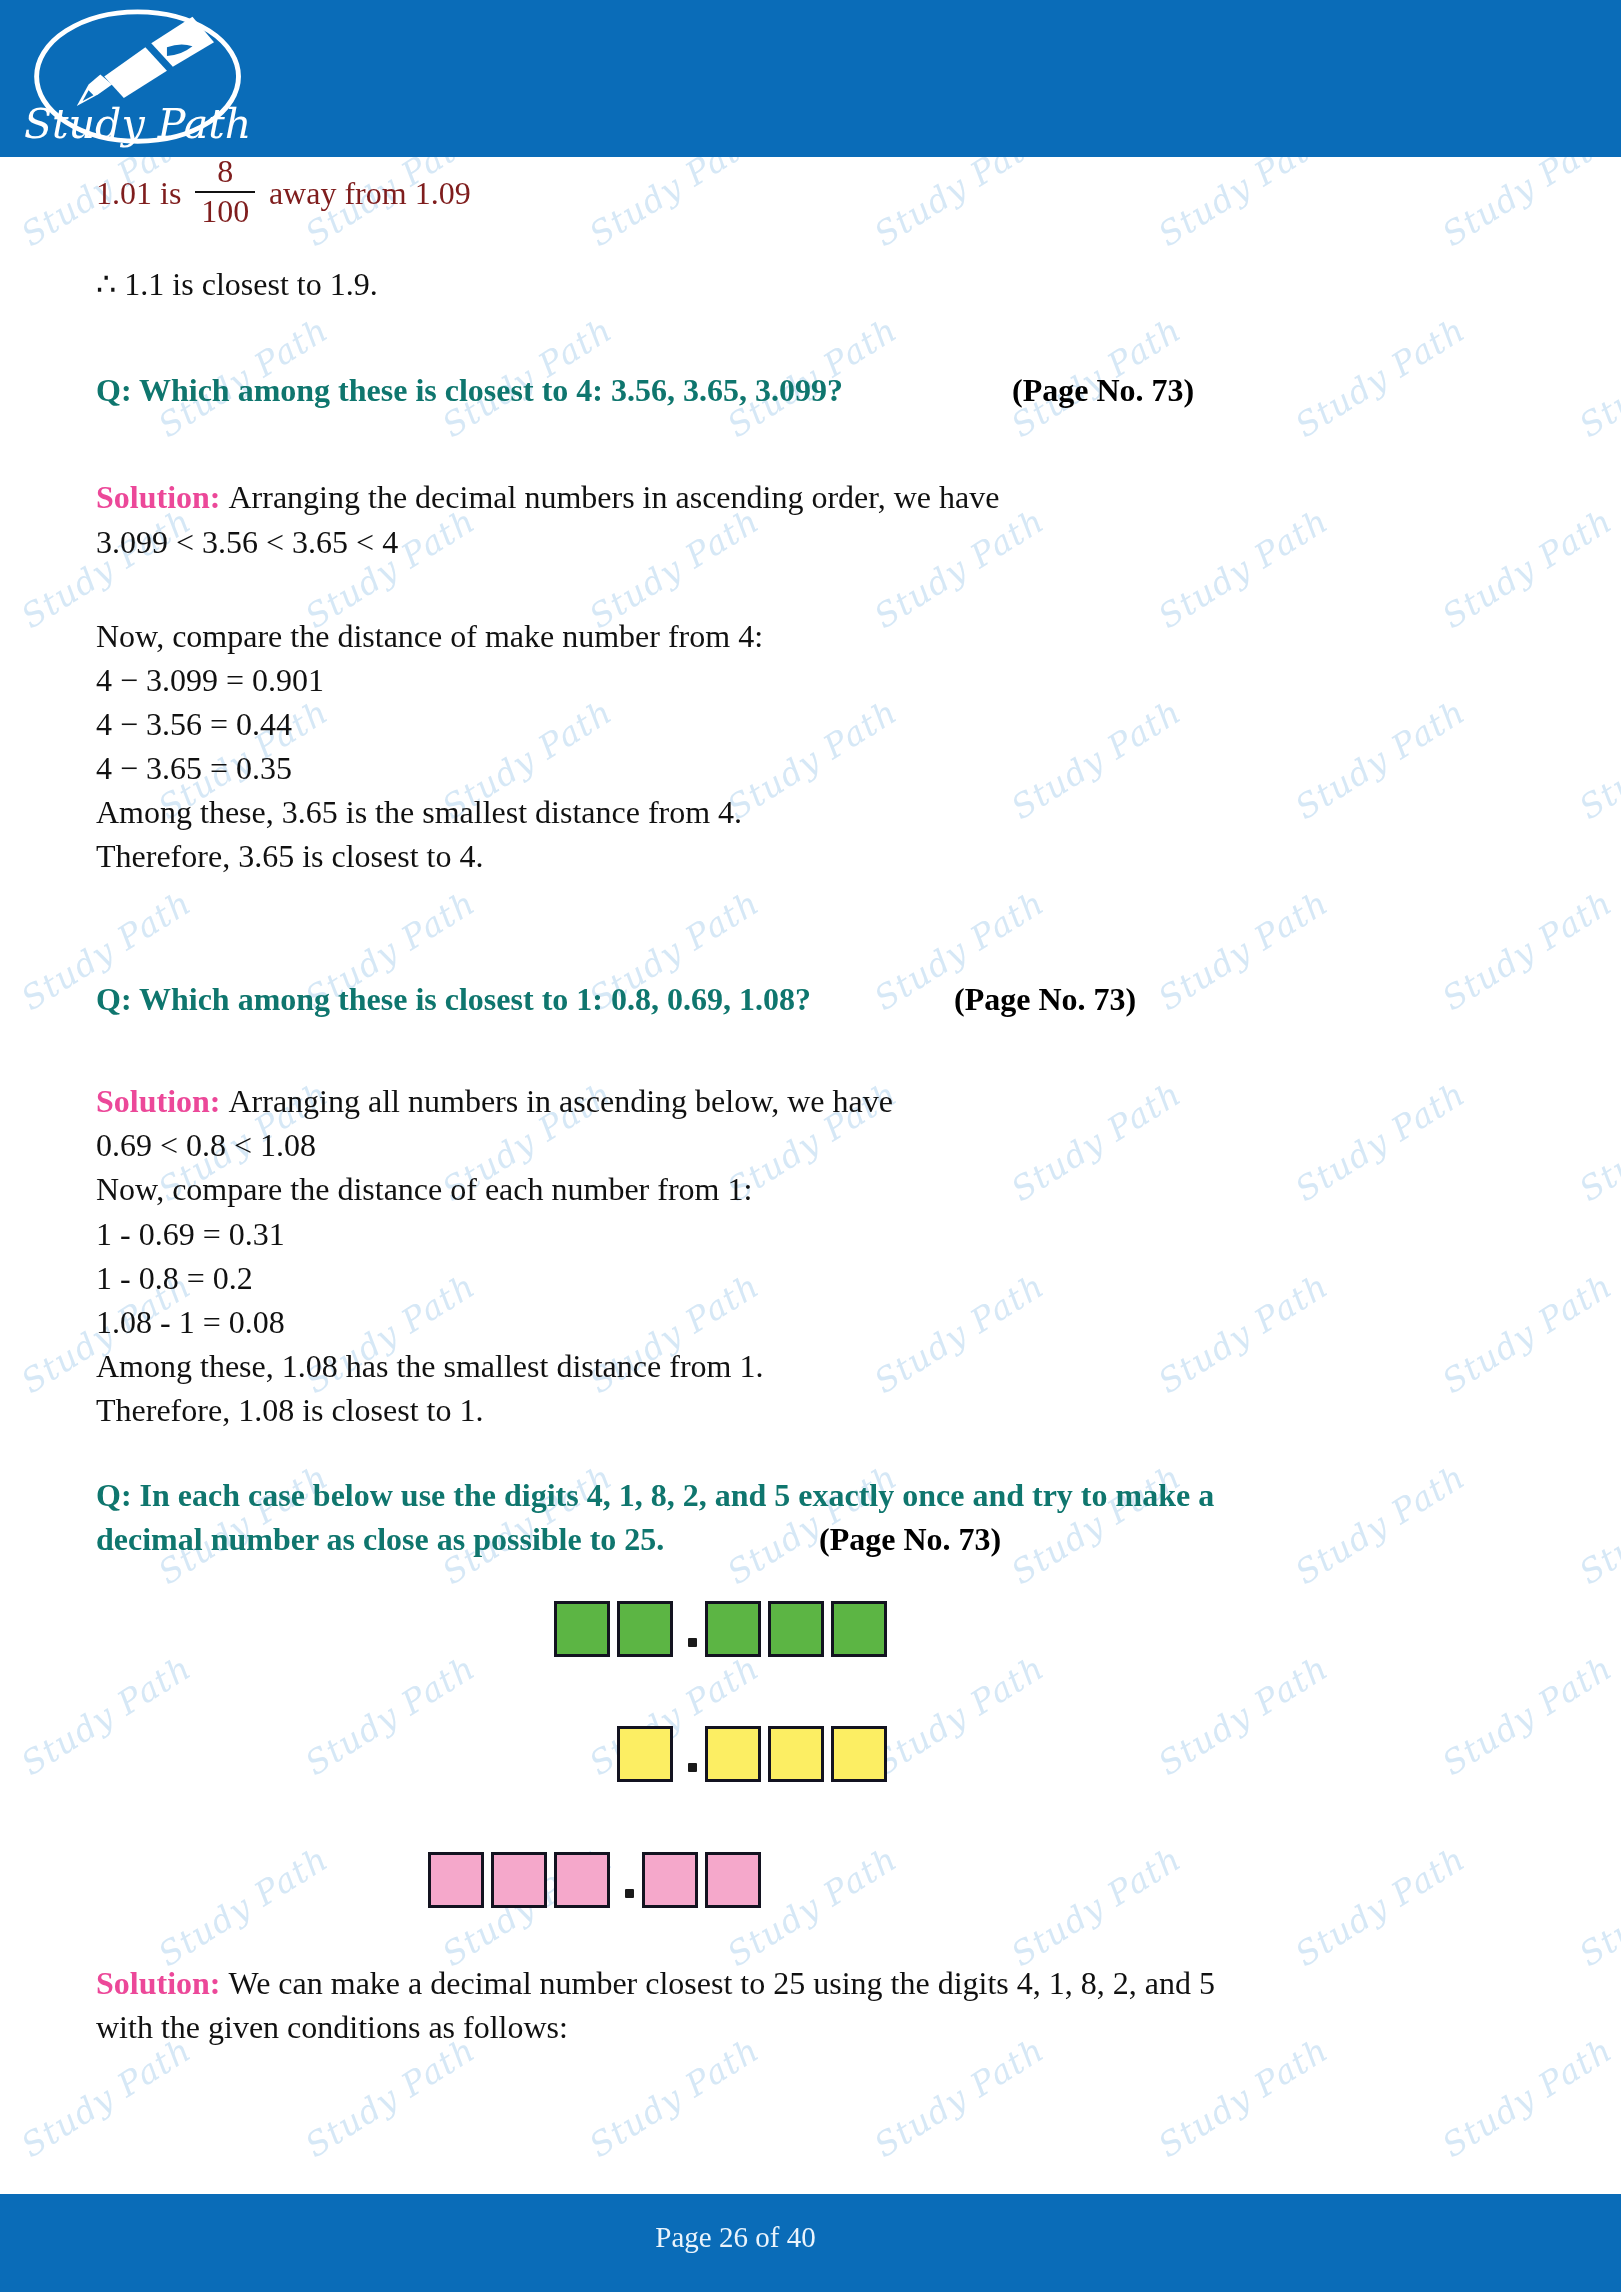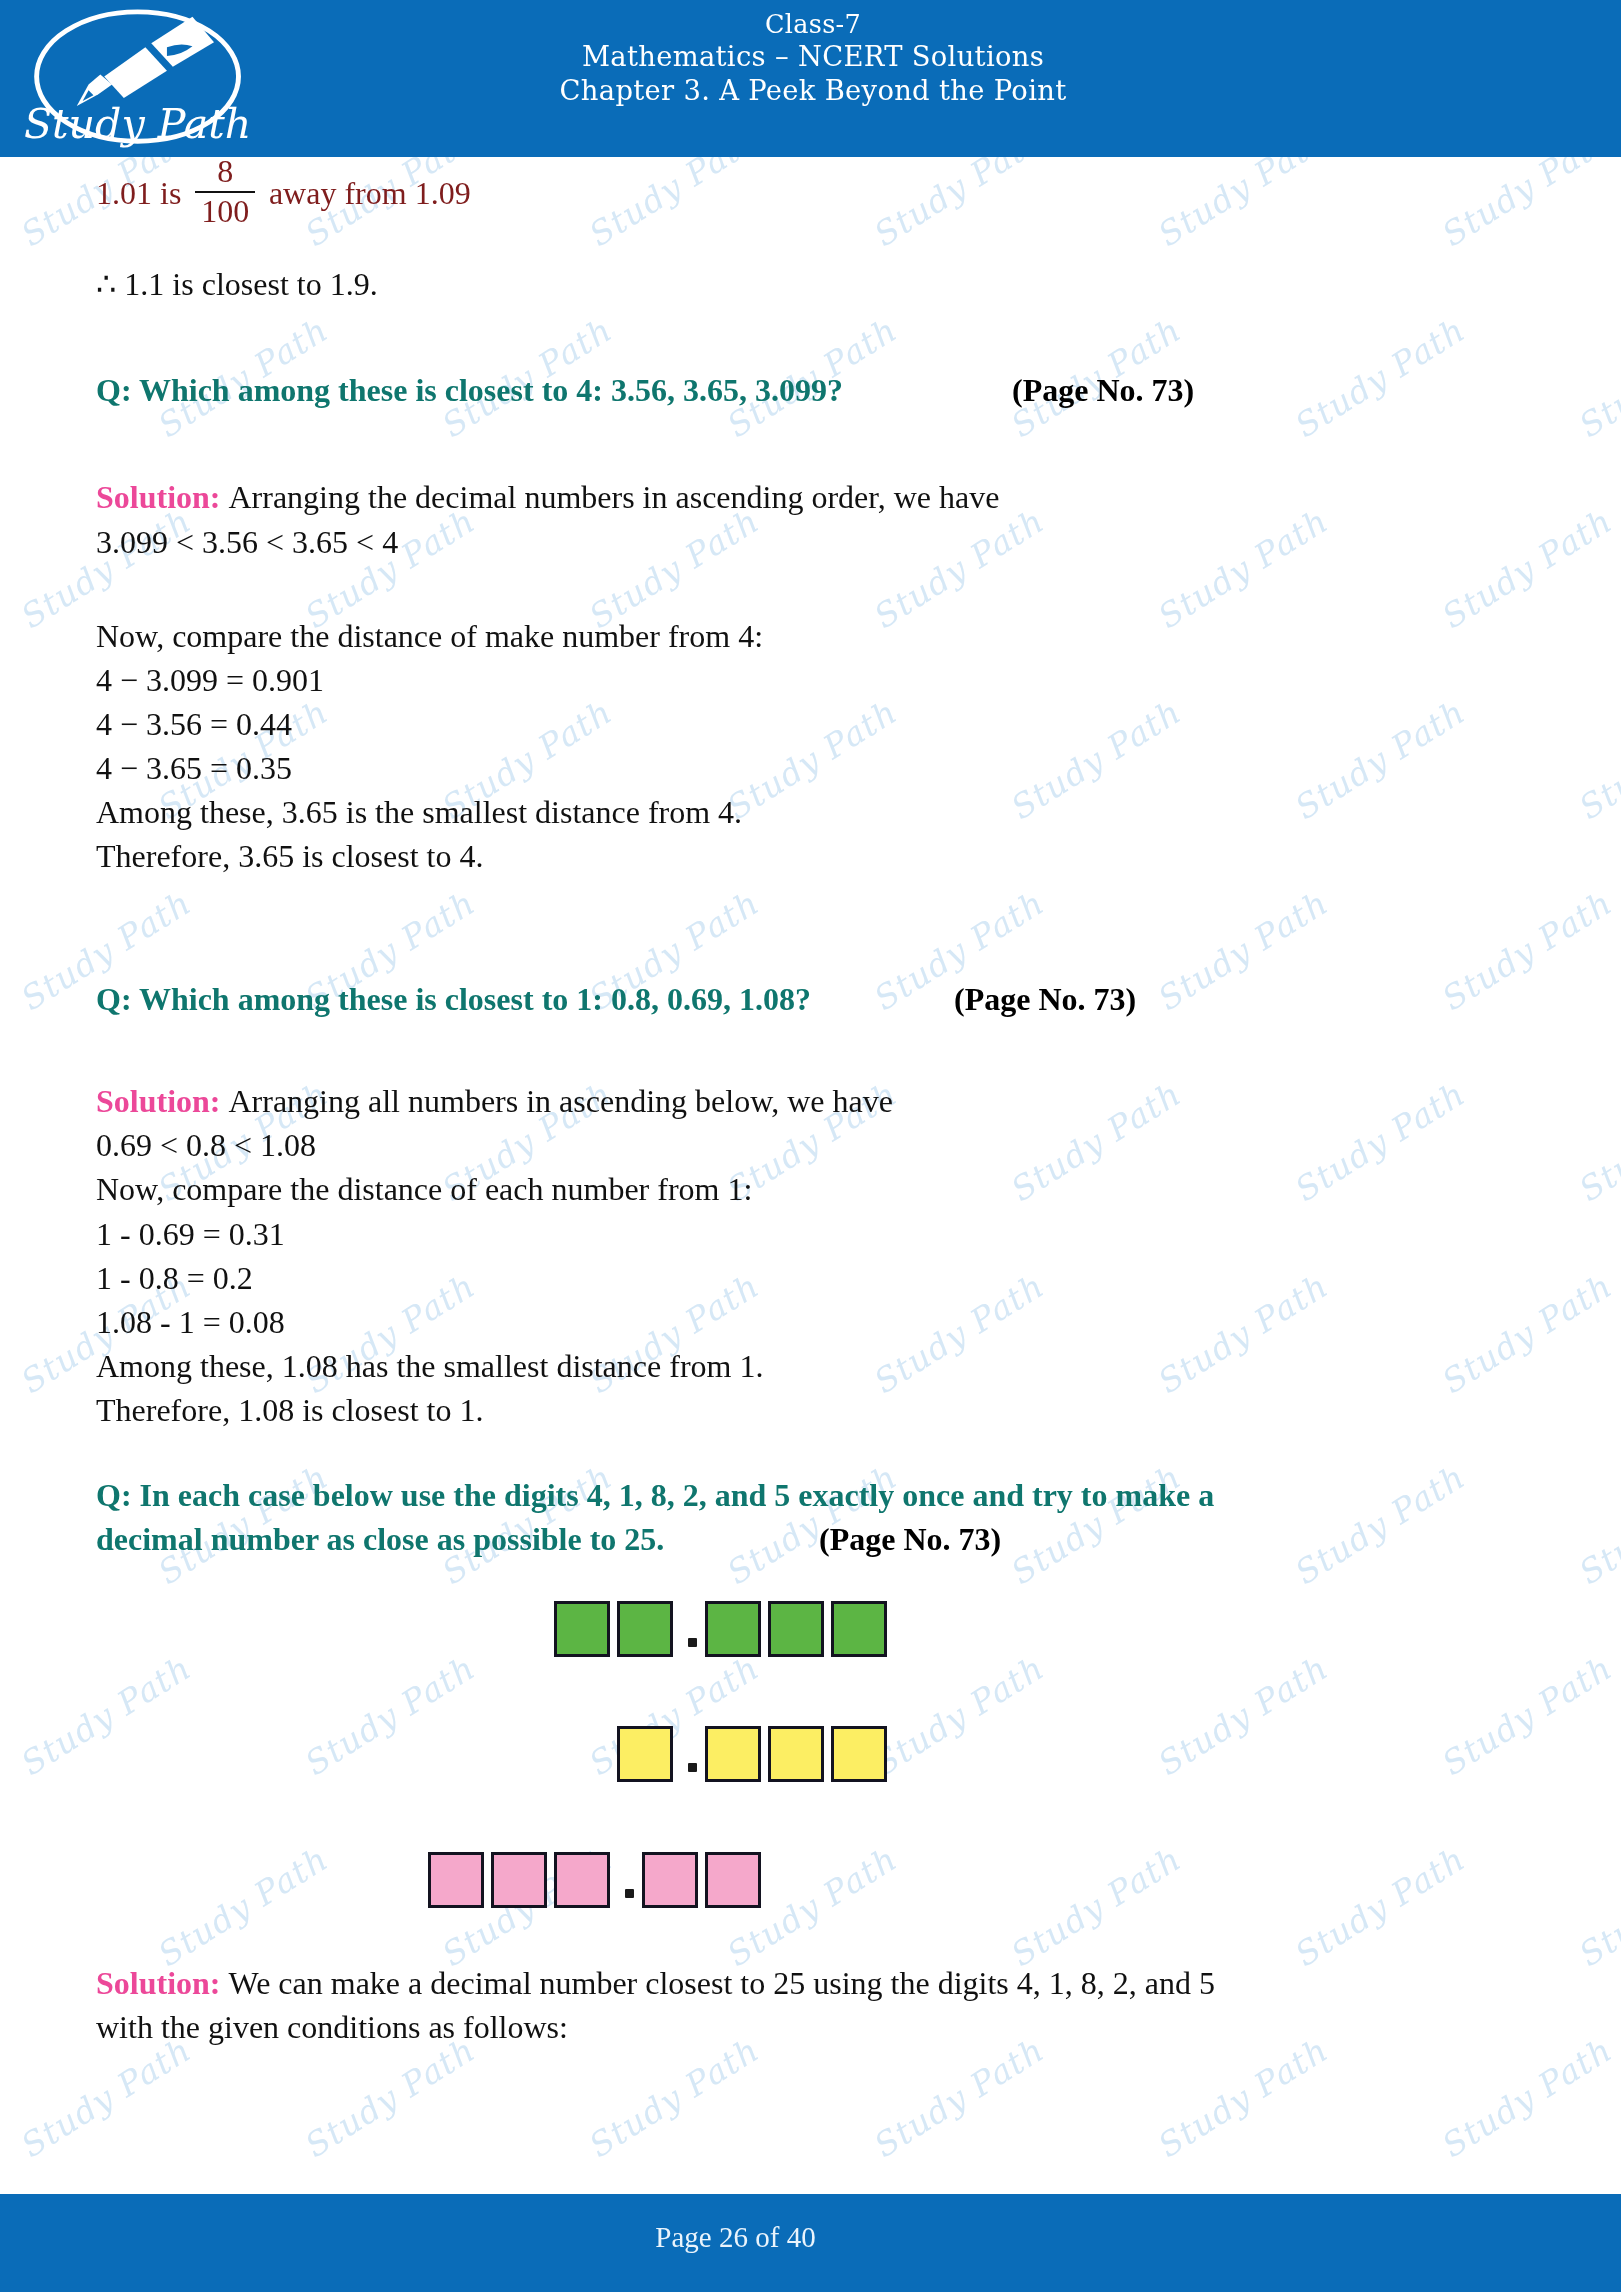--- a/index.html
+++ b/index.html
@@ -294,25 +294,20 @@
           <path d="M82 92 L60 104 L72 82 L84 72 L96 82 Z" fill="#ffffff"></path>
           <path d="M72 88 L66 99 L77 93 Z" fill="#0a6cb8"></path>
           <path d="M88 74 L130 44 L152 68 L108 96 Z" fill="#ffffff"></path>
           <path d="M136 40 L178 13 L200 39 L158 64 Z" fill="#ffffff"></path>
           <path d="M152 44 q14 -5 26 -1 q-11 9 -26 10 z" fill="#0a6cb8"></path>
         </g>
         <text x="122" y="137" text-anchor="middle" font-family="DejaVu Serif, serif" font-style="italic" font-size="42" fill="#ffffff">Study Path</text>
       </svg>
     </div>
 
-    <div id="header-titles">
-      <div class="htitle l1">Class-7</div>
-      <div class="htitle l2">Mathematics – NCERT Solutions</div>
-      <div class="htitle l3">Chapter 3. A Peek Beyond the Point</div>
-    </div>
 
   </div>
 
   <div id="content">
 
     <div id="frac-wrap" style="top:0px;">
       <span class="fx">1.01 is</span>
       <span class="frac">
         <span class="num">8</span>
         <span class="bar"></span>

